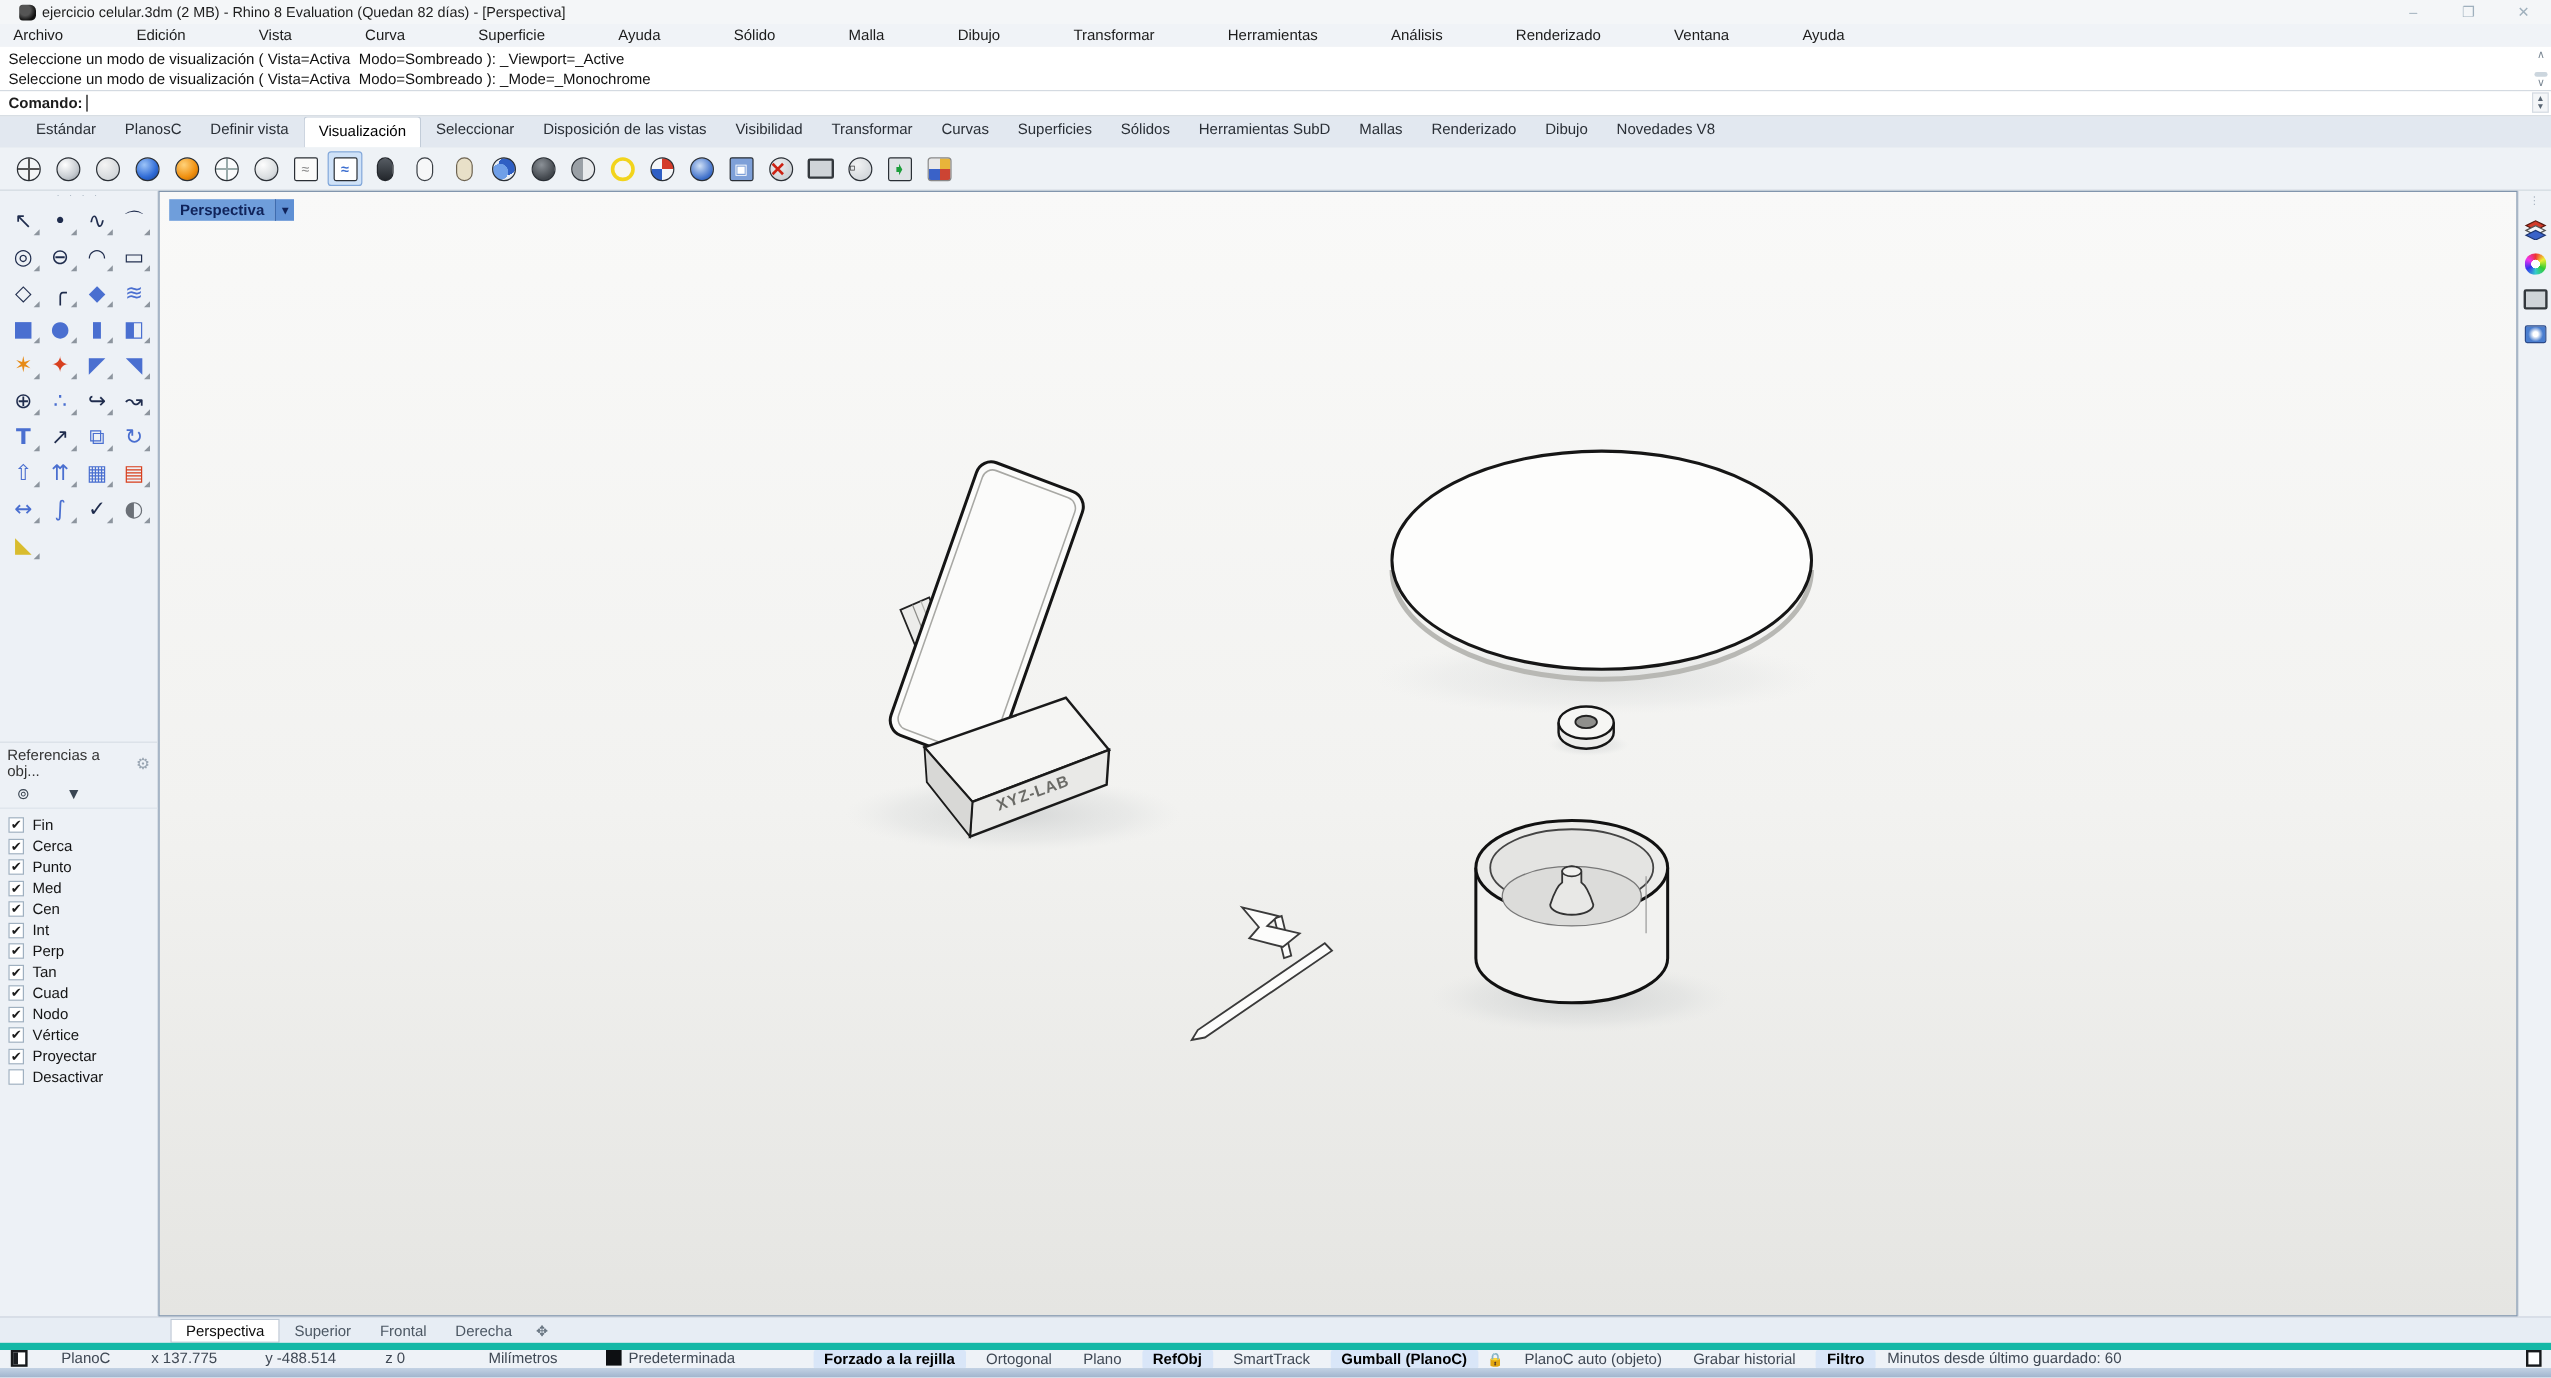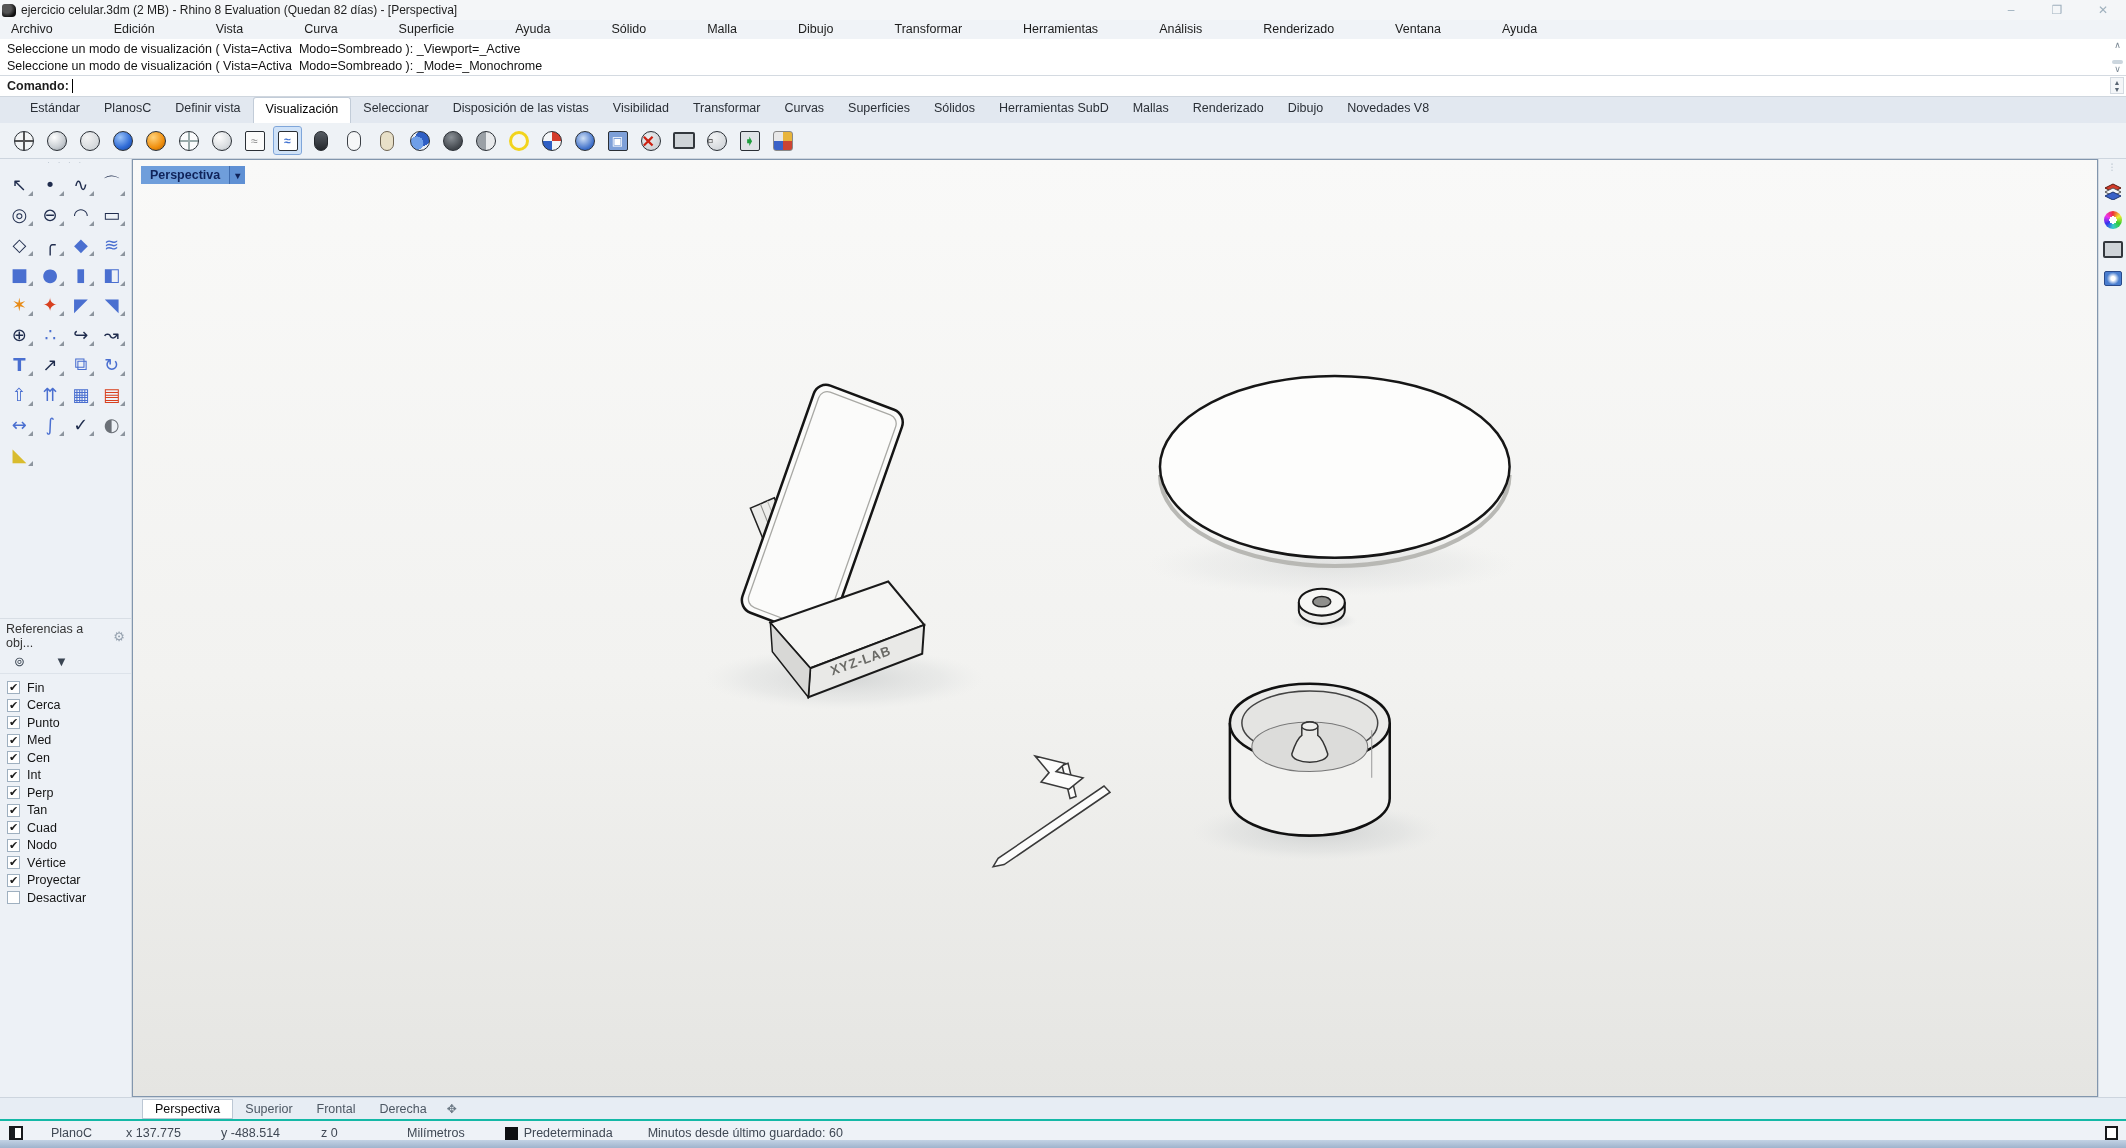--- a/index.html
+++ b/index.html
@@ -1,21 +1,21 @@
 <!DOCTYPE html>
 <html><head>
 <meta charset="utf-8">
 <style>
   * { box-sizing:border-box; margin:0; padding:0; }
   html,body { width:2126px; height:1148px; overflow:hidden; }
   body { font-family:"Liberation Sans",sans-serif; background:#e8edf3; color:#1c1c1c; }
   .app { width:2126px; height:1148px; display:flex; flex-direction:column; }
 
   
-  .titlebar { height:20px; background:#f4f6f8; display:flex; align-items:center; padding-left:2px; font-size:12px; color:#1d1d1d; flex:0 0 auto; }
+  .titlebar { height:20px; background:#f4f6f8; display:flex; align-items:center; padding-left:16px; font-size:12px; color:#1d1d1d; flex:0 0 auto; }
   .appicon { width:14px; height:13px; background:radial-gradient(circle at 35% 35%, #555 0 35%, #111 70%); border-radius:3px 5px 4px 3px; margin-right:5px; }
   .titletext { flex:1; white-space:nowrap; overflow:hidden; }
   .winctl { display:flex; margin-left:auto; }
   .winbtn { width:46px; text-align:center; color:#9fb0bd; font-size:12px; line-height:20px; }
 
   
   .menubar { height:19px; background:#f0f3f7; display:flex; align-items:center; font-size:12.5px; flex:0 0 auto;gap:39px; }
   .menuitem { padding:0 11px; line-height:19px; }
 
   
@@ -98,21 +98,21 @@
   .i-cwheel { width:18px; height:18px; border-radius:50%; background:radial-gradient(circle,#fff 0 28%,#0000 30%),conic-gradient(#e33,#ee3,#3c3,#3cc,#33e,#e3e,#e33); }
   .i-vport { width:18px; height:15px; border-radius:2px; border:1.5px solid #2a4a8a; background:radial-gradient(circle at 50% 50%,#fff 0 20%,#4a7ecf 60%); }
 
   
   .vtabs { height:22px; background:#e7edf4; border-top:1px solid #cdd5de; display:flex; align-items:center; padding-left:142px; font-size:12.5px; color:#4c5763; flex:0 0 auto; }
   .vtab { padding:2px 12px; }
   .vtab.active { background:#fff; border:1px solid #bcc7d4; color:#0c0c0c; }
   .panebtn { margin-left:8px; color:#6b7884; font-size:12px; }
 
   
-  .statusbar { height:21px; background:#eef2f7; border-top:2px solid #14b8a6; display:flex; align-items:flex-end; font-size:12.5px; color:#3f4854; flex:0 0 auto; white-space:nowrap; }
+  .statusbar { height:21px; background:#eef2f7; border-top:6px solid #14b8a6; display:flex; align-items:flex-start; font-size:12.5px; color:#3f4854; flex:0 0 auto; white-space:nowrap; }
   .swatch { width:14px; height:14px; border:2px solid #17191c; background:linear-gradient(90deg,#1a1d21 0 40%,#fff 40%); margin:0 0 0 9px; }
   .sbi { padding:0 6px; }
   .sb-cplane { margin-left:22px; width:75px; }
   .sb-x { width:95px; } .sb-y { width:100px; } .sb-z { width:58px; }
   .sb-units { margin-left:28px; }
   .layersw { width:13px; height:13px; background:#0d0f12; margin-left:34px; }
   .sb-layer { width:120px; }
   .toggles { display:flex; align-items:center; gap:8px; margin-left:40px; }
   .tgl { padding:1px 9px; border-radius:2px; }
   .tgl.on { font-weight:bold; color:#000; background:#d9e6f8; }
@@ -472,17 +472,29 @@
 
   <div class="statusbar">
     <div class="swatch"></div>
     <div class="sbi sb-cplane">PlanoC</div>
     <div class="sbi sb-x">x 137.775</div>
     <div class="sbi sb-y">y -488.514</div>
     <div class="sbi sb-z">z 0</div>
     <div class="sbi sb-units">Milímetros</div>
     <div class="layersw"></div>
     <div class="sbi sb-layer">Predeterminada</div>
+    <div class="toggles">
+      <div class="tgl on">Forzado a la rejilla</div>
+      <div class="tgl">Ortogonal</div>
+      <div class="tgl">Plano</div>
+      <div class="tgl on">RefObj</div>
+      <div class="tgl">SmartTrack</div>
+      <div class="tgl on">Gumball (PlanoC)</div>
+      <div class="lock">🔒</div>
+      <div class="tgl">PlanoC auto (objeto)</div>
+      <div class="tgl">Grabar historial</div>
+      <div class="tgl on">Filtro</div>
+    </div>
     <div class="sbi sb-mins">Minutos desde último guardado: 60</div>
     <div class="sb-right"></div>
   </div>
   <div class="bottomstrip"></div>
 </div>
 
 </body></html>

